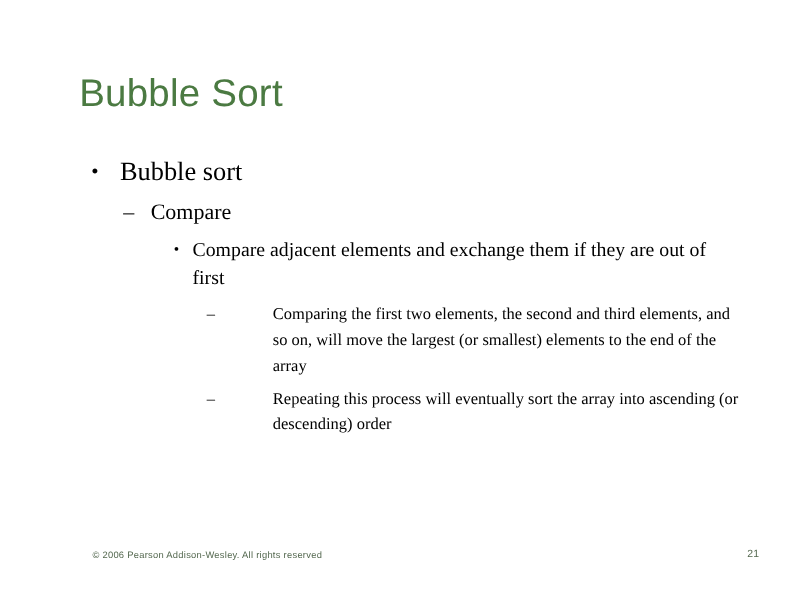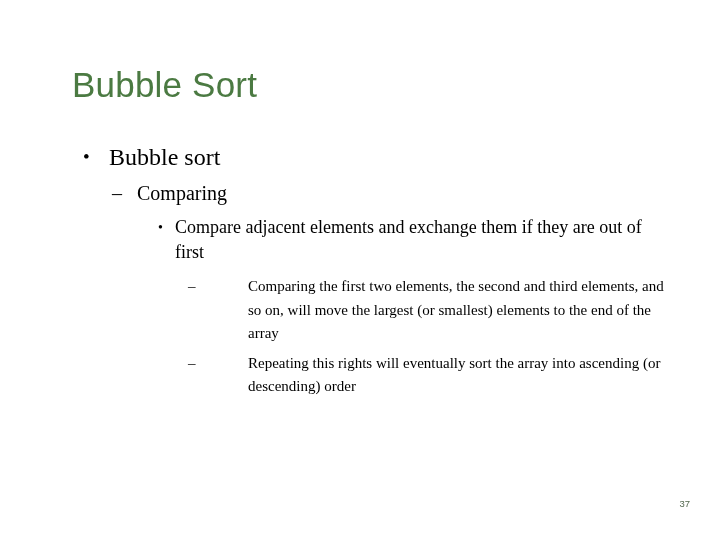--- a/index.html
+++ b/index.html
@@ -159,36 +159,37 @@
 
   <div id="body-content">
 
     <div class="bullet-row lvl1">
       <span class="bullet-marker">•</span>
       <span class="bullet-text">Bubble sort</span>
     </div>
 
     <div class="bullet-row lvl2">
       <span class="bullet-marker">–</span>
-      <span class="bullet-text">Comparing</span>
+      <span class="bullet-text">Compare</span>
     </div>
 
     <div class="bullet-row lvl3">
       <span class="bullet-marker">•</span>
       <span class="bullet-text">Compare adjacent elements and exchange them if they are out of first</span>
     </div>
 
     <div class="bullet-row lvl4">
       <span class="bullet-marker">–</span>
       <span class="bullet-text">Comparing the first two elements, the second and third elements, and so on, will move the largest (or smallest) elements to the end of the array</span>
     </div>
 
     <div class="bullet-row lvl4 last">
       <span class="bullet-marker">–</span>
-      <span class="bullet-text">Repeating this rights will eventually sort the array into ascending (or descending) order</span>
+      <span class="bullet-text">Repeating this process will eventually sort the array into ascending (or descending) order</span>
     </div>
 
   </div>
 
+  <div id="footer-copyright">© 2006 Pearson Addison-Wesley. All rights reserved</div>
 
-  <div id="footer-page-number">37</div>
+  <div id="footer-page-number">21</div>
 
 </div>
 
 </body></html>

